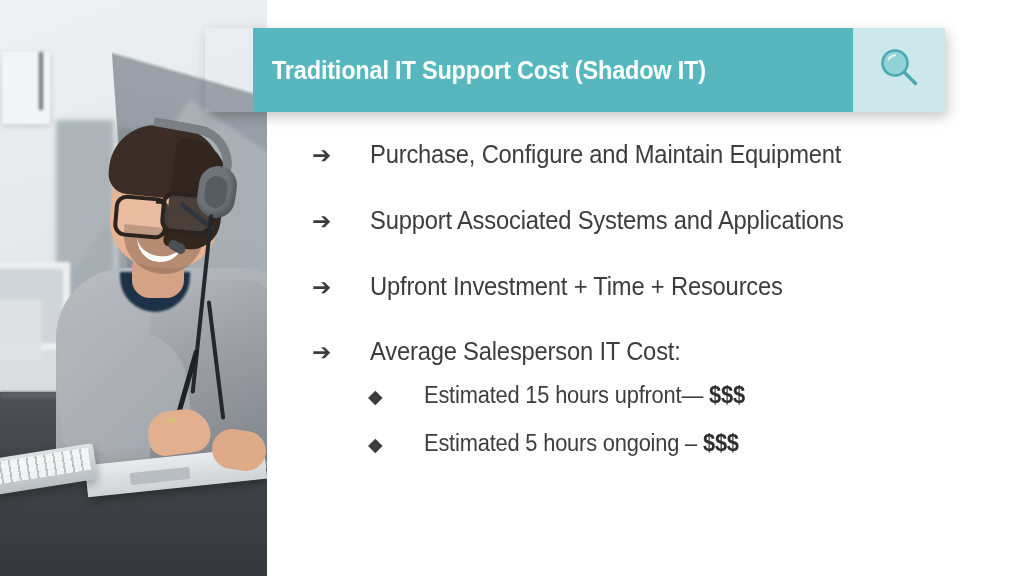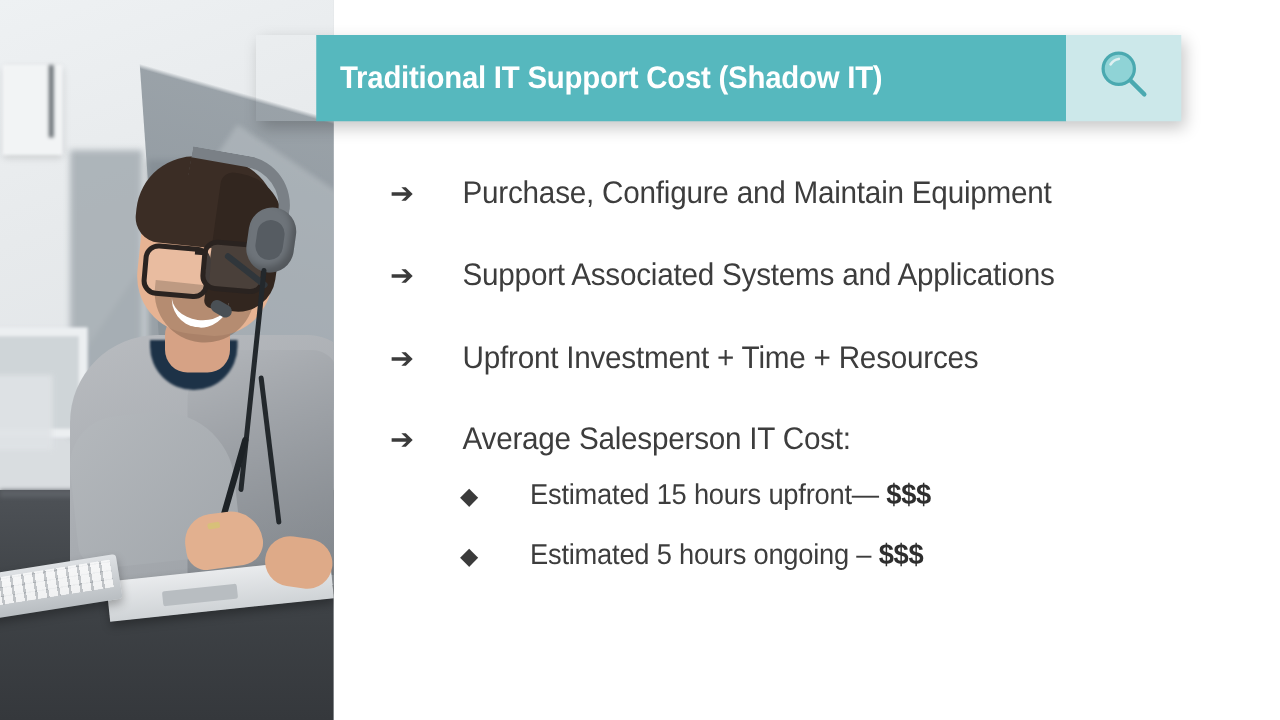--- a/index.html
+++ b/index.html
@@ -344,21 +344,21 @@
     position: absolute; left: 0; top: 0;
     width: 267px; height: 576px;
     backdrop-filter: blur(0.6px);
     pointer-events: none;
   }
 
   
   .banner {
     position: absolute;
     left: 205px; top: 28px;
-    width: 692px; height: 69px;
+    width: 692px; height: 84px;
     display: flex;
     box-shadow: 3px 5px 12px rgba(0,0,0,.22);
     padding-left: 48px;
   }
   .banner-main {
     flex: 0 0 600px;
     background: #56b8be;
     display: flex;
     align-items: center;
     padding-left: 19px;

